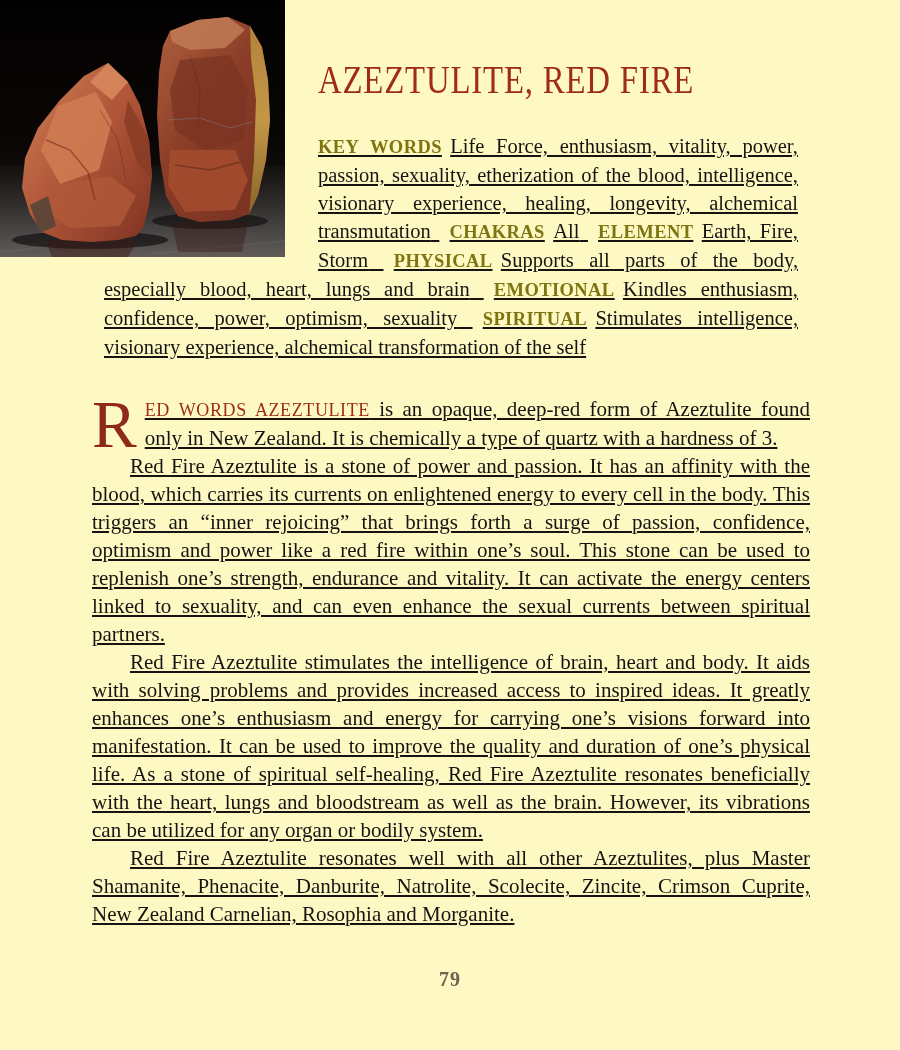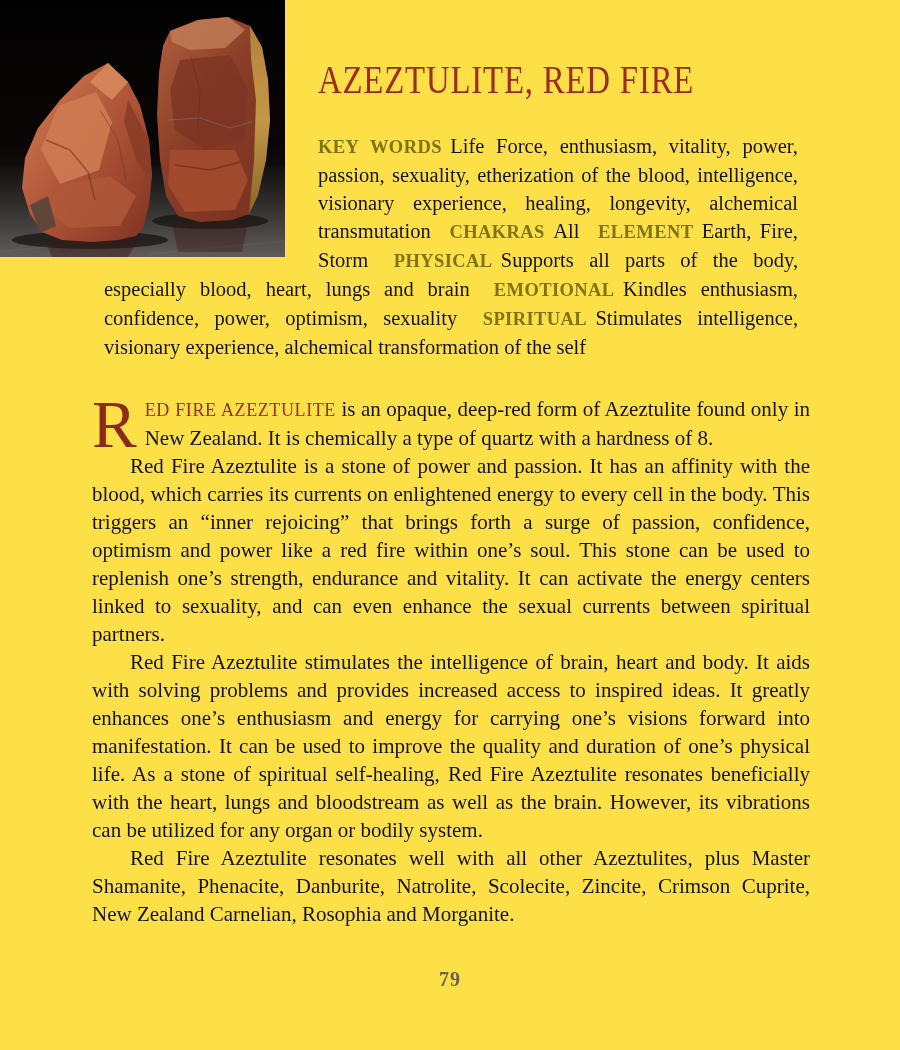--- a/index.html
+++ b/index.html
@@ -12,21 +12,22 @@
     height: 1050px;
     font-family: "Liberation Serif", serif;
     color: #161412;
     position: relative;
     overflow: hidden;
   }
   .page {
     position: relative;
     width: 900px;
     height: 1050px;
-    background: #fde047;
+    background: #fef9c3;
+    text-decoration: underline;
   }
   .content {
     padding: 0 90px 0 92px; 
   }
   
   .photo {
     float: left;
     width: 285px;
     height: 257px;
     margin: 0 33px 18px -92px; 
@@ -172,21 +173,21 @@
         </svg>
       </div>
 
       <h1 class="title"><span class="title-inner">AZEZTULITE, RED FIRE</span></h1>
 
       <p class="keywords" id="keywords"><span class="kw-label" style="margin-right: 0.45em;">KEY WORDS</span><span>Life Force, enthusiasm, vitality, power, passion, sexuality, etherization of the blood, intelligence, visionary experience, healing, longevity, alchemical transmutation</span> <span class="kw-label" style="margin-left: 0.55em; margin-right: 0.45em;">CHAKRAS</span><span>All</span> <span class="kw-label" style="margin-left: 0.55em; margin-right: 0.45em;">ELEMENT</span><span>Earth, Fire, Storm</span> <span class="kw-label" style="margin-left: 0.55em; margin-right: 0.45em;">PHYSICAL</span><span>Supports all parts of the body, especially blood, heart, lungs and brain</span> <span class="kw-label" style="margin-left: 0.55em; margin-right: 0.45em;">EMOTIONAL</span><span>Kindles enthusiasm, confidence, power, optimism, sexuality</span> <span class="kw-label" style="margin-left: 0.55em; margin-right: 0.45em;">SPIRITUAL</span><span>Stimulates intelligence, visionary experience, alchemical transformation of the self</span></p>
     </div>
 
     <div class="body-section">
       <p class="lead">
-        <span class="dropcap">R</span><span class="leadcaps">ED FIRE AZEZTULITE</span><span> is an opaque, deep-red form of Azeztulite found only in New Zealand. It is chemically a type of quartz with a hardness of 8.</span>
+        <span class="dropcap">R</span><span class="leadcaps">ED WORDS AZEZTULITE</span><span> is an opaque, deep-red form of Azeztulite found only in New Zealand. It is chemically a type of quartz with a hardness of 3.</span>
       </p>
       <div id="paragraphs">
           <p class="para">Red Fire Azeztulite is a stone of power and passion. It has an affinity with the blood, which carries its currents on enlightened energy to every cell in the body. This triggers an “inner rejoicing” that brings forth a surge of passion, confidence, optimism and power like a red fire within one’s soul. This stone can be used to replenish one’s strength, endurance and vitality. It can activate the energy centers linked to sexuality, and can even enhance the sexual currents between spiritual partners.</p>
           <p class="para">Red Fire Azeztulite stimulates the intelligence of brain, heart and body. It aids with solving problems and provides increased access to inspired ideas. It greatly enhances one’s enthusiasm and energy for carrying one’s visions forward into manifestation. It can be used to improve the quality and duration of one’s physical life. As a stone of spiritual self-healing, Red Fire Azeztulite resonates beneficially with the heart, lungs and bloodstream as well as the brain. However, its vibrations can be utilized for any organ or bodily system.</p>
           <p class="para">Red Fire Azeztulite resonates well with all other Azeztulites, plus Master Shamanite, Phenacite, Danburite, Natrolite, Scolecite, Zincite, Crimson Cuprite, New Zealand Carnelian, Rosophia and Morganite.</p>
         </div>
     </div>
 
   </div>
 

